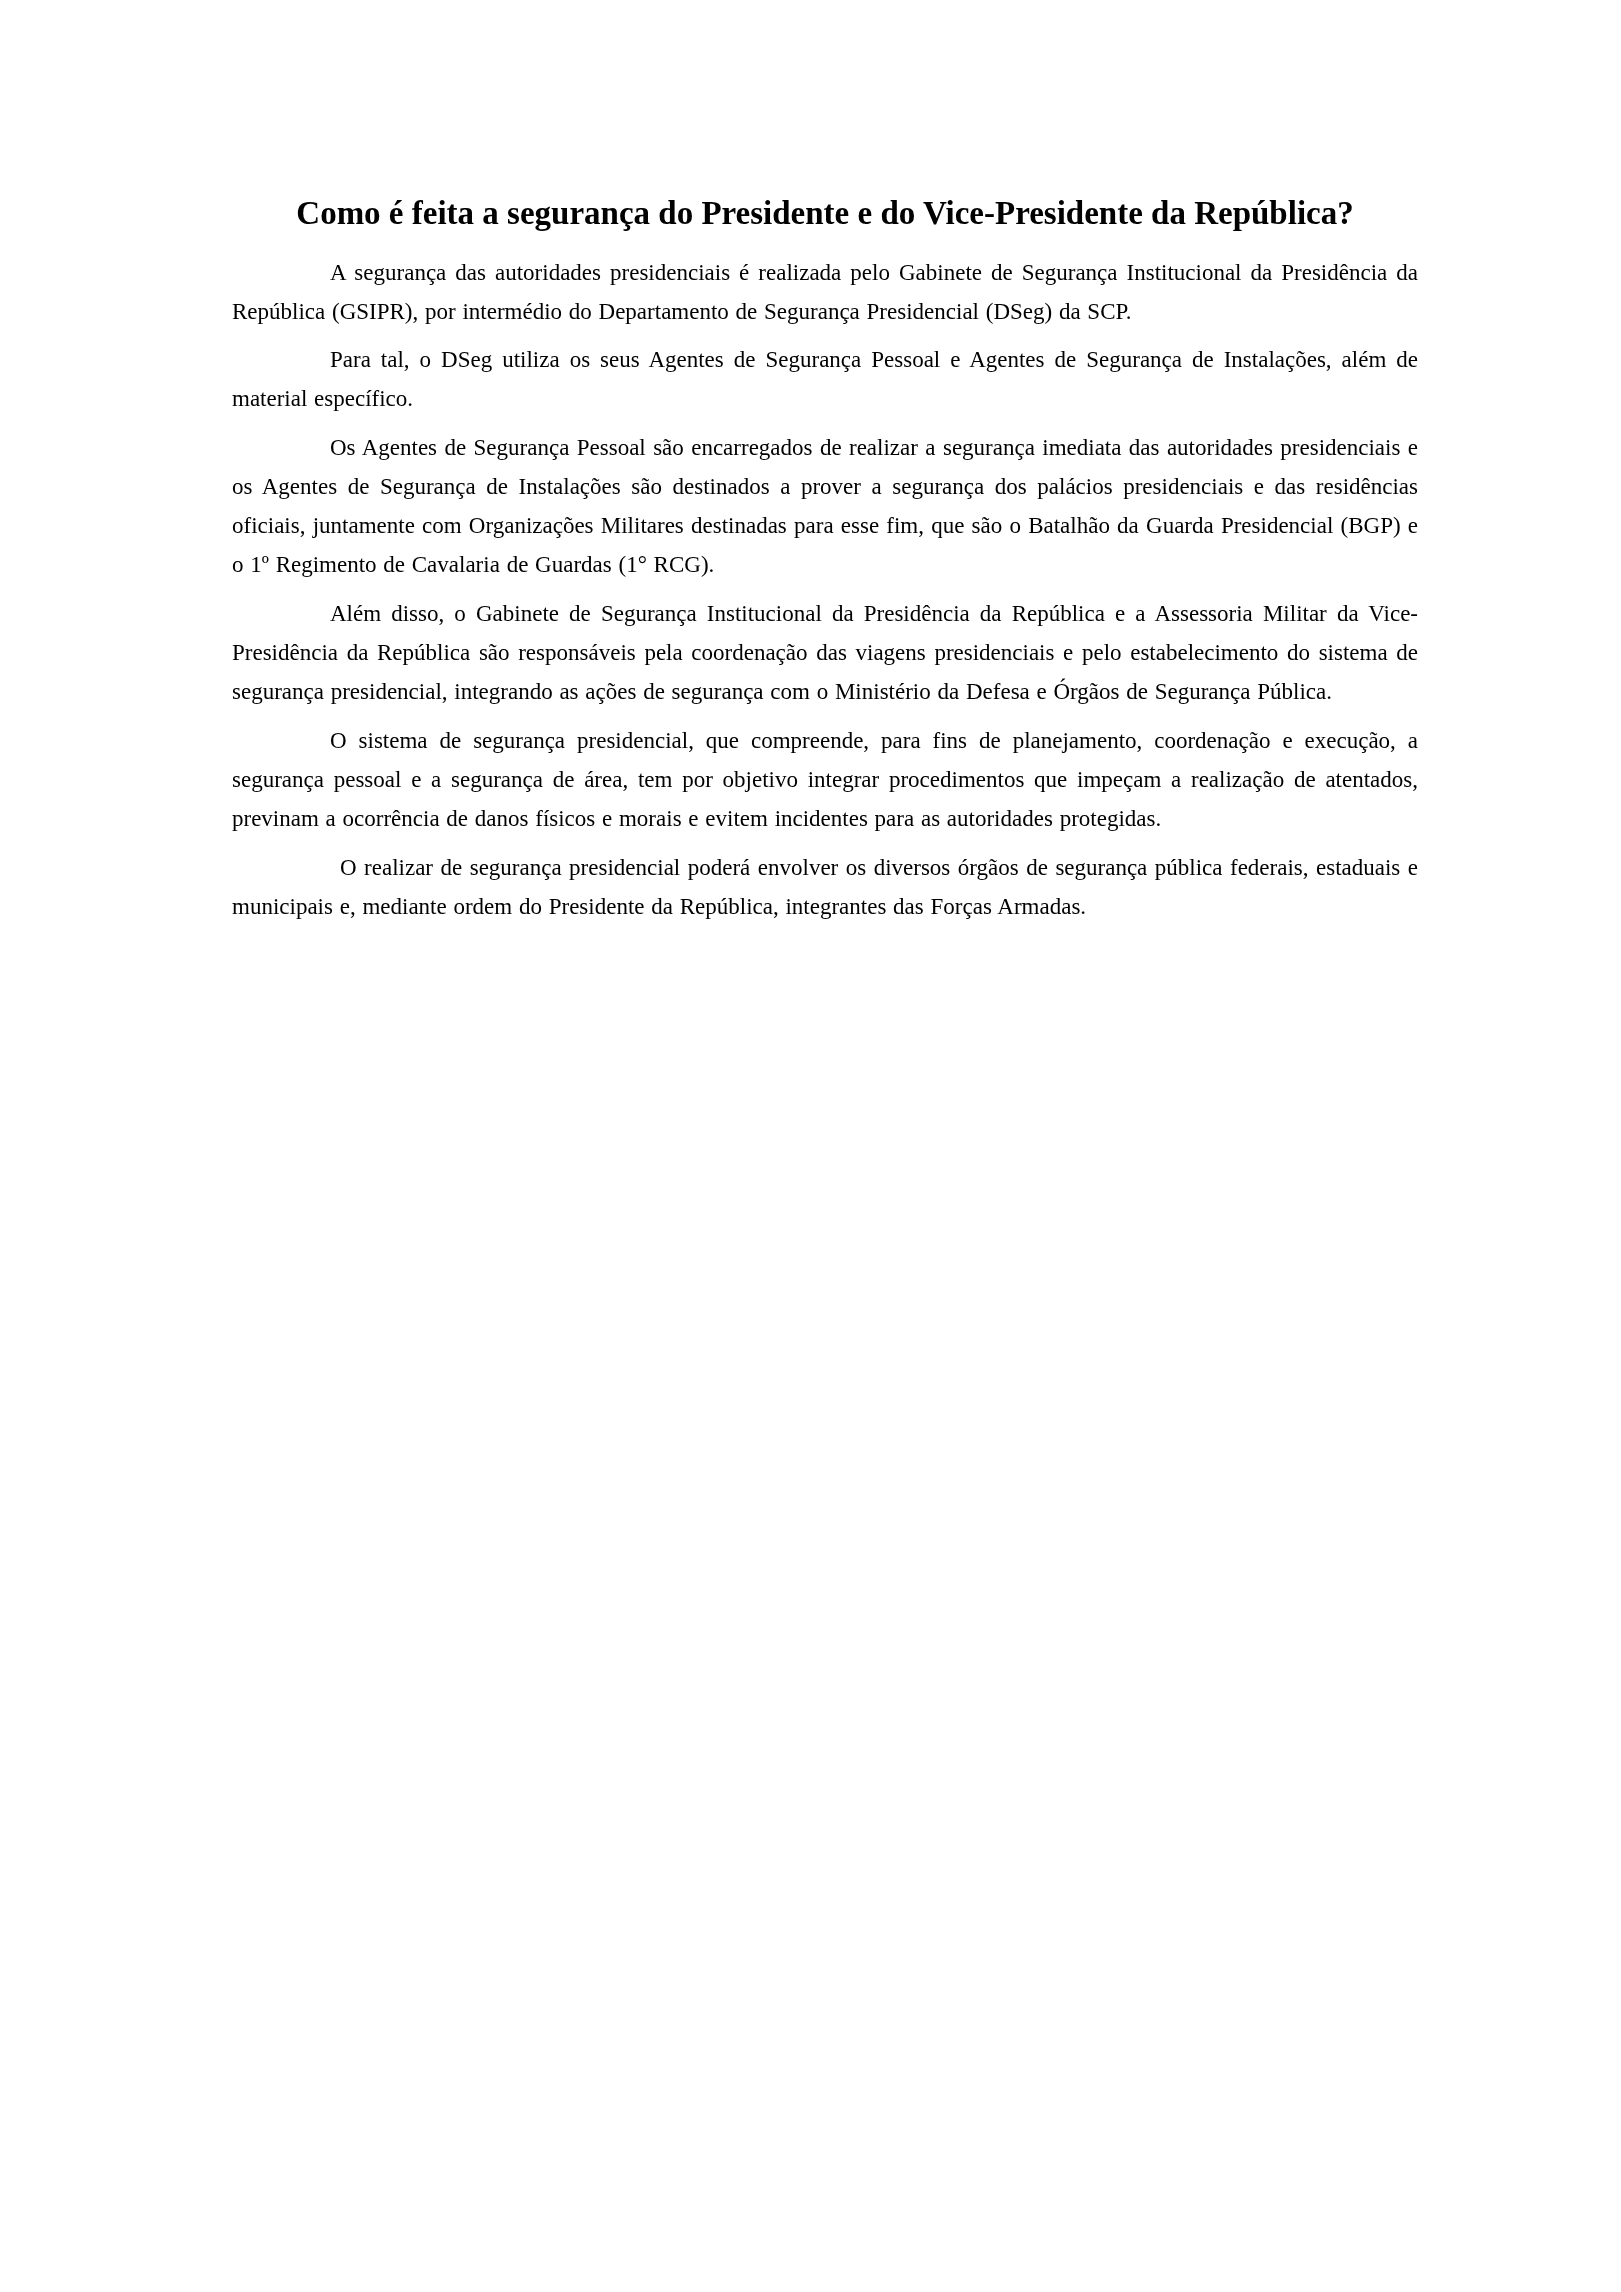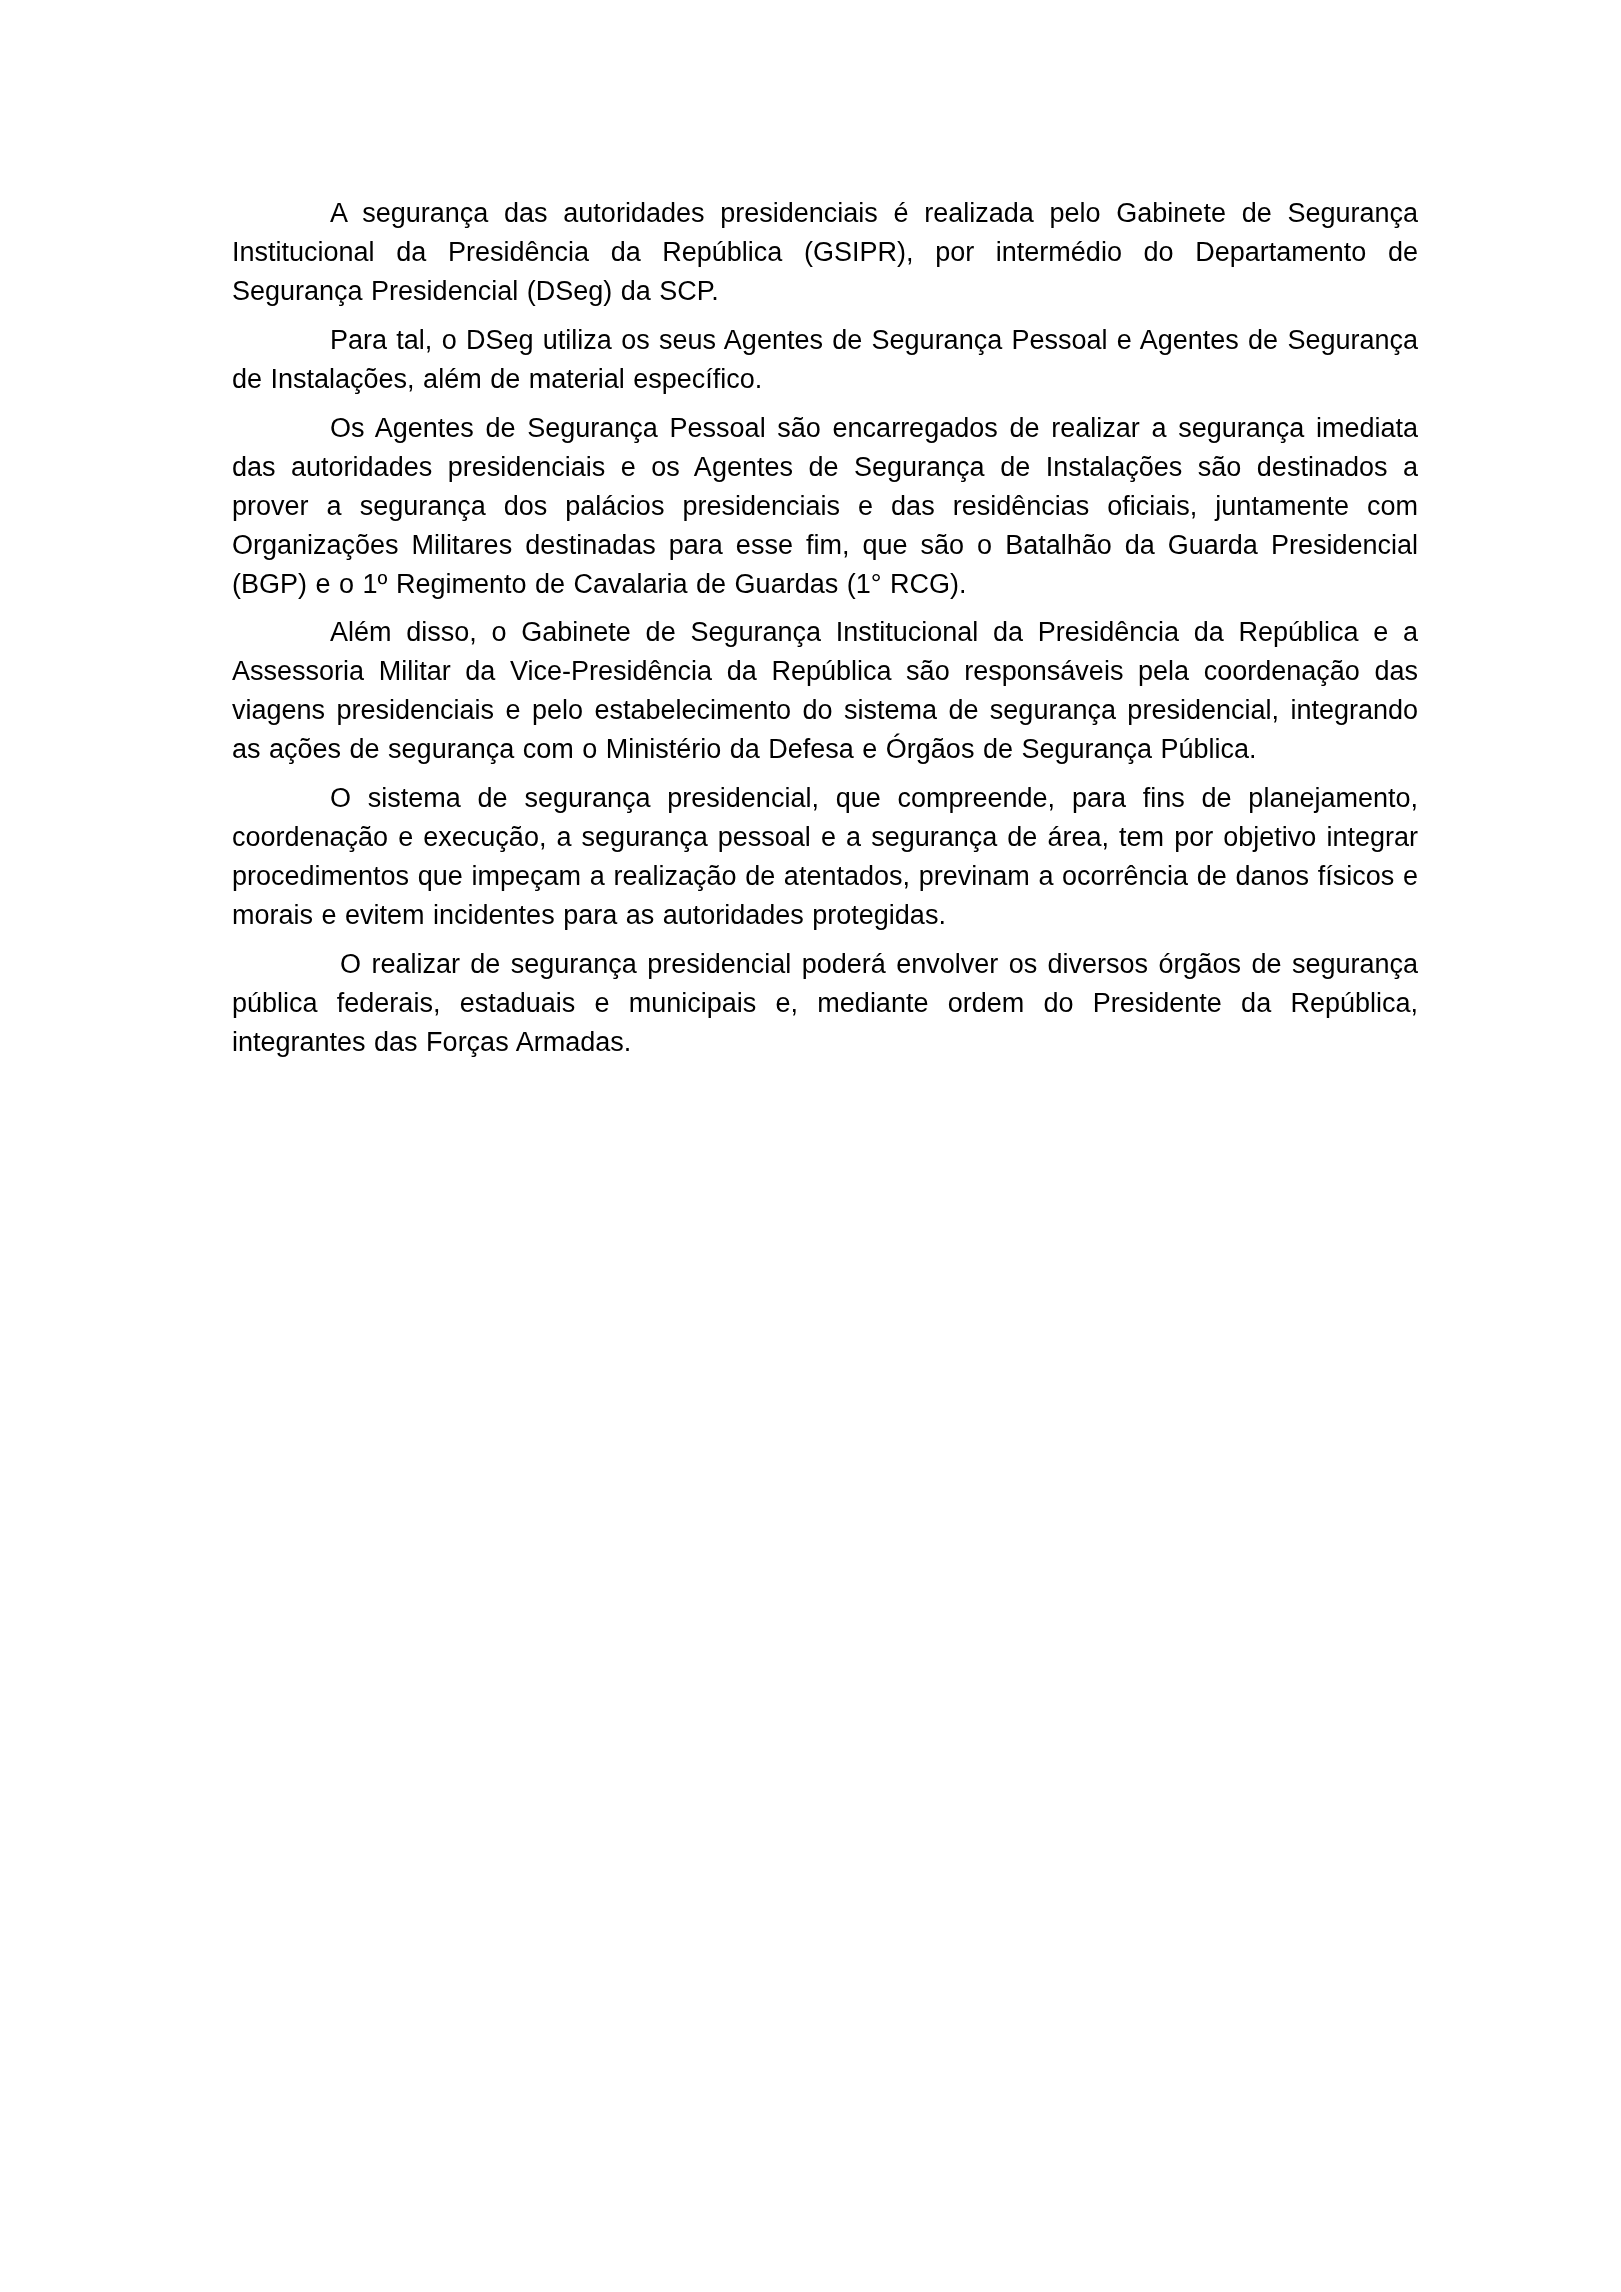--- a/index.html
+++ b/index.html
@@ -23,38 +23,39 @@
   }
   .doc-title {
     font-family: "Liberation Serif", "DejaVu Serif", serif;
     font-weight: bold;
     font-size: 33px;
     line-height: 39px;
     text-align: center;
     margin: 0 0 19.6px 0;
   }
   p.para {
-    font-family: Liberation Sans, sans-serif;
-    font-size: 27px;
+    font-family: Liberation Serif, serif;
+    font-size: 23px;
     line-height: 39px;
     text-align: justify;
     text-indent: 98px;
     margin: 0 0 9.8px 0;
     hyphens: none;
     word-spacing: 1px;
   }
   p.para.extra-indent {
     text-indent: 108px;
   }
 </style>
 </head>
 <body>
 
 <div class="page">
   <div class="content">
+    <h1 class="doc-title">Como é feita a segurança do Presidente e do Vice-Presidente da República?</h1>
 
     <p class="para">A segurança das autoridades presidenciais é realizada pelo Gabinete de Segurança Institucional da Presidência da República (GSIPR), por intermédio do Departamento de Segurança Presidencial (DSeg) da SCP.</p>
 
     <p class="para">Para tal, o DSeg utiliza os seus Agentes de Segurança Pessoal e Agentes de Segurança de Instalações, além de material específico.</p>
 
     <p class="para">Os Agentes de Segurança Pessoal são encarregados de realizar a segurança imediata das autoridades presidenciais e os Agentes de Segurança de Instalações são destinados a prover a segurança dos palácios presidenciais e das residências oficiais, juntamente com Organizações Militares destinadas para esse fim, que são o Batalhão da Guarda Presidencial (BGP) e o 1º Regimento de Cavalaria de Guardas (1° RCG).</p>
 
     <p class="para">Além disso, o Gabinete de Segurança Institucional da Presidência da República e a Assessoria Militar da Vice-Presidência da República são responsáveis pela coordenação das viagens presidenciais e pelo estabelecimento do sistema de segurança presidencial, integrando as ações de segurança com o Ministério da Defesa e Órgãos de Segurança Pública.</p>
 
     <p class="para">O sistema de segurança presidencial, que compreende, para fins de planejamento, coordenação e execução, a segurança pessoal e a segurança de área, tem por objetivo integrar procedimentos que impeçam a realização de atentados, previnam a ocorrência de danos físicos e morais e evitem incidentes para as autoridades protegidas.</p>

